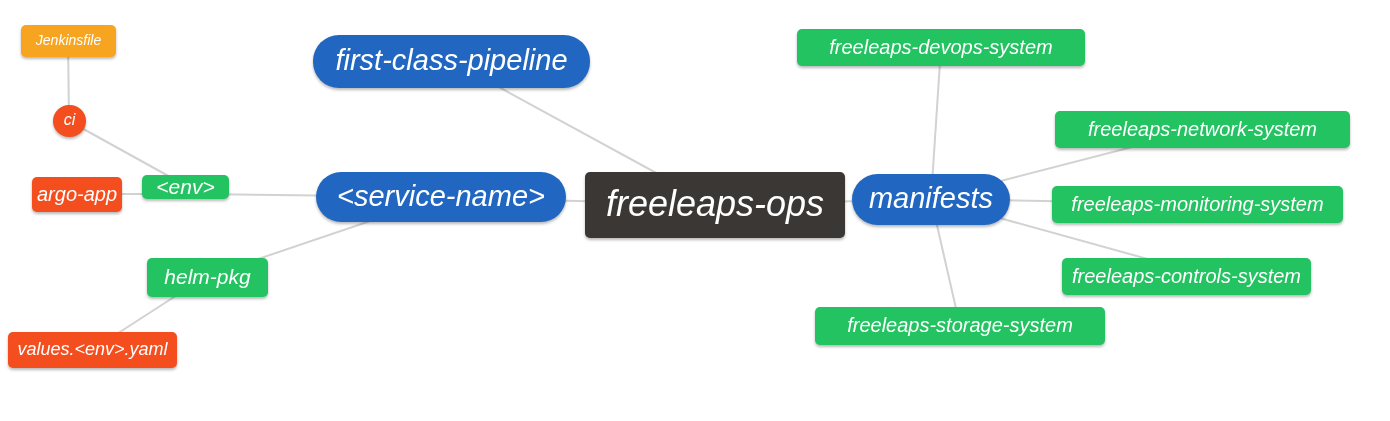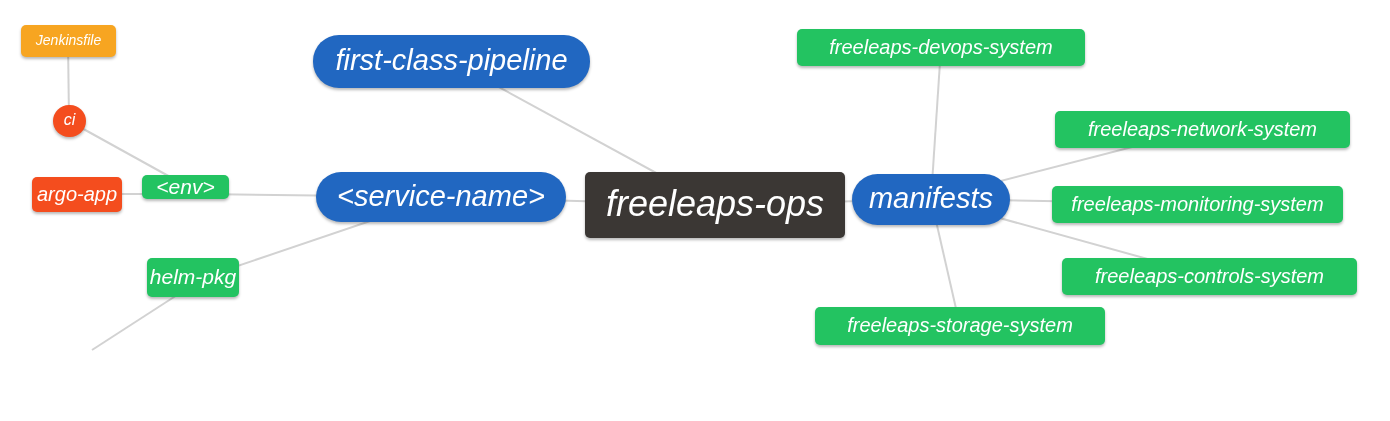--- a/index.html
+++ b/index.html
@@ -67,34 +67,35 @@
   </svg>
 
   <div class="node orange" style="left:21px;  top:25px;  width:95px;  height:32px; font-size:14px;">Jenkinsfile</div>
 
   <div class="node red" style="left:53px;  top:105px; width:33px;  height:32px; font-size:16px; border-radius:16px;">ci</div>
 
   <div class="node red" style="left:32px;  top:177px; width:90px;  height:35px; font-size:20px;">argo-app</div>
 
   <div class="node green" style="left:142px; top:175px; width:87px;  height:24px; font-size:21px;">&lt;env&gt;</div>
 
-  <div class="node green" style="left:147px; top:258px; width:92px; height:39px; font-size:21px;">helm-pkg</div>
+  <div class="node green" style="left:147px; top:258px; width:121px; height:39px; font-size:21px;">helm-pkg</div>
 
+  <div class="node red" style="left:8px;   top:332px; width:169px; height:36px; font-size:18px;">values.&lt;env&gt;.yaml</div>
 
   <div class="node blue" style="left:313px; top:35px;  width:277px; height:53px; font-size:29px;">first-class-pipeline</div>
 
   <div class="node blue" style="left:316px; top:172px; width:250px; height:50px; font-size:29px;">&lt;service-name&gt;</div>
 
   <div class="node dark" style="left:585px; top:172px; width:260px; height:66px; font-size:36px;">freeleaps-ops</div>
 
   <div class="node blue" style="left:852px; top:174px; width:158px; height:51px; font-size:29px;">manifests</div>
 
   <div class="node green" style="left:797px; top:29px;  width:288px; height:37px; font-size:20px;">freeleaps-devops-system</div>
 
   <div class="node green" style="left:1055px;top:111px; width:295px; height:37px; font-size:20px;">freeleaps-network-system</div>
 
   <div class="node green" style="left:1052px;top:186px; width:291px; height:37px; font-size:20px;">freeleaps-monitoring-system</div>
 
-  <div class="node green" style="left:1062px;top:258px; width:295px; height:37px; font-size:20px;">freeleaps-controls-system</div>
+  <div class="node green" style="left:1062px;top:258px; width:249px; height:37px; font-size:20px;">freeleaps-controls-system</div>
 
   <div class="node green" style="left:815px; top:307px; width:290px; height:38px; font-size:20px;">freeleaps-storage-system</div>
 
 </div>
 
 </body></html>

